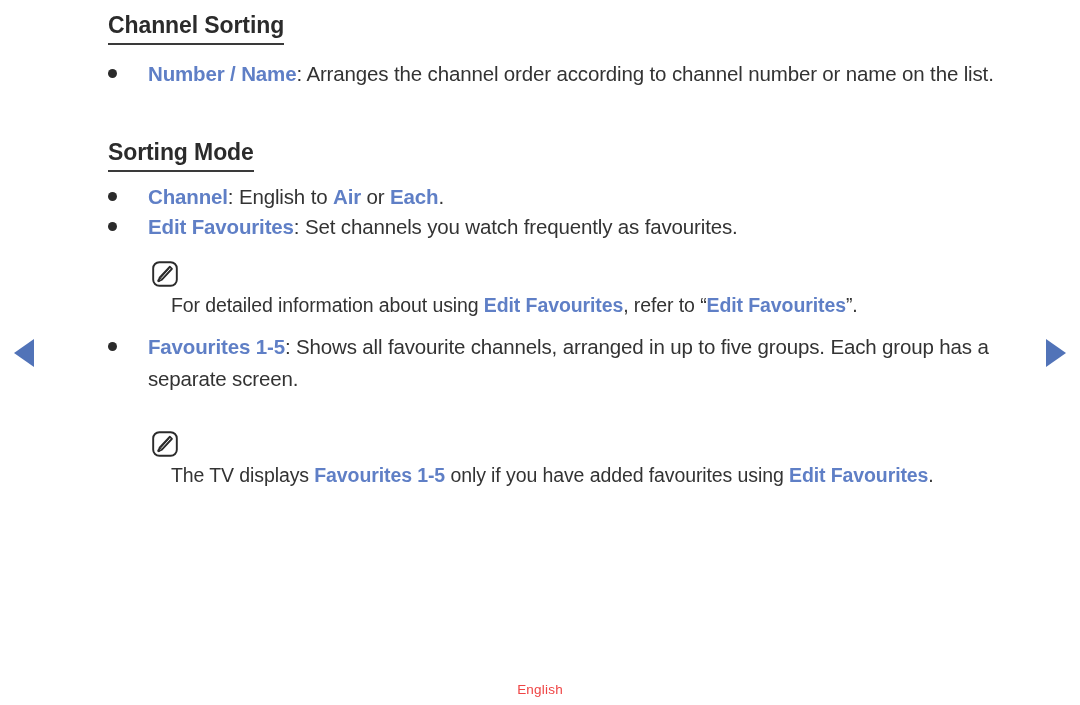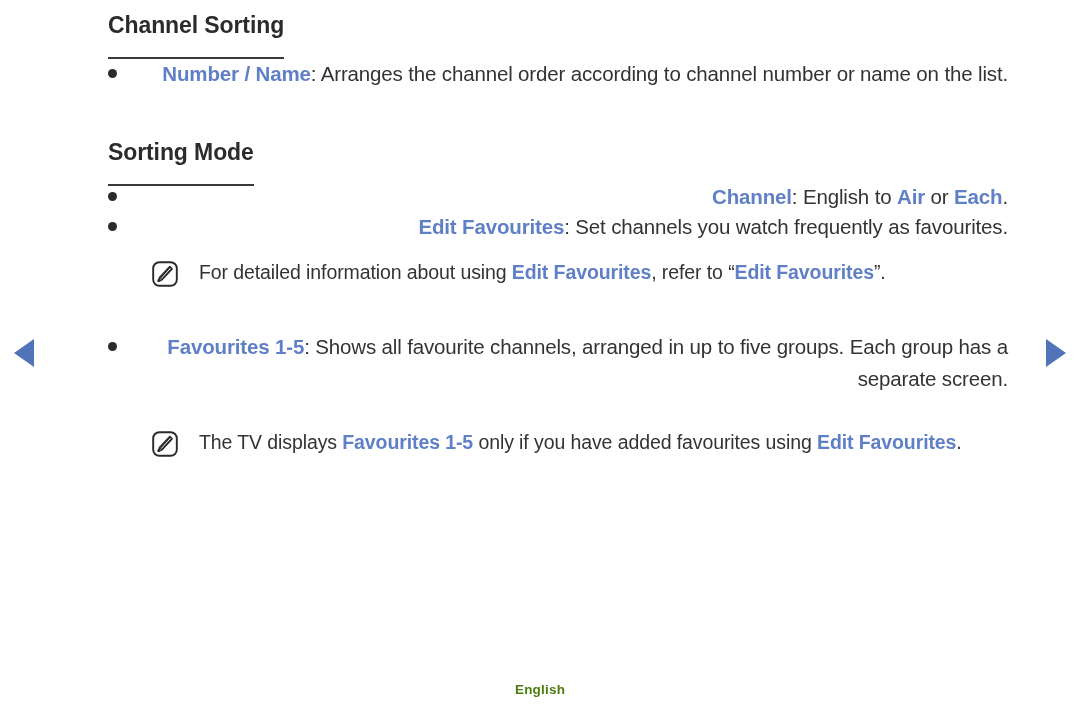--- a/index.html
+++ b/index.html
@@ -31,21 +31,21 @@
     width: 910px;
   }
 
   
   .section-heading {
     font-size: 23px;
     font-weight: bold;
     color: #2b2b2b;
     letter-spacing: -0.1px;
     display: inline-block;
-    padding-bottom: 19px;
+    padding-bottom: 5px;
     border-bottom: 2px solid #3a3a3a;
     line-height: 1.15;
   }
   .heading-wrap { margin: 0; padding: 0; }
   .heading-1 { position: absolute; left: 0; top: 12px; }
   .heading-2 { position: absolute; left: 0; top: 139px; }
 
   
   .bullet-row {
     position: absolute;
@@ -62,30 +62,30 @@
     margin-top: 11px;
     margin-right: 0px;
   }
   .bullet-body {
     margin-left: 31px;
     font-size: 20.5px;
     line-height: 32px;
     color: #333333;
     letter-spacing: -0.15px;
     flex: 1 1 auto;
-    text-align: right;
   }
   .blue-b { color: #5f7fc6; font-weight: bold; }
 
   
   .note-row {
     position: absolute;
     display: flex;
     align-items: flex-start;
     width: 880px;
+    flex-direction: column;
   }
   .note-icon {
     flex: 0 0 auto;
     width: 28px;
     height: 28px;
     margin-top: 5px;
   }
   .note-body {
     margin-left: 20px;
     font-size: 19.5px;
@@ -117,22 +117,22 @@
   }
 
   
   .footer {
     position: absolute;
     left: 0;
     right: 0;
     top: 682px;
     text-align: center;
     font-size: 13.5px;
-    font-weight: bold;
-    color: #4d7c0f;
+    font-weight: normal;
+    color: #ef4444;
     letter-spacing: 0.2px;
   }
 </style>
 </head>
 <body>
 
 <div class="page">
 
   <div class="nav-arrow nav-prev"></div>
 

